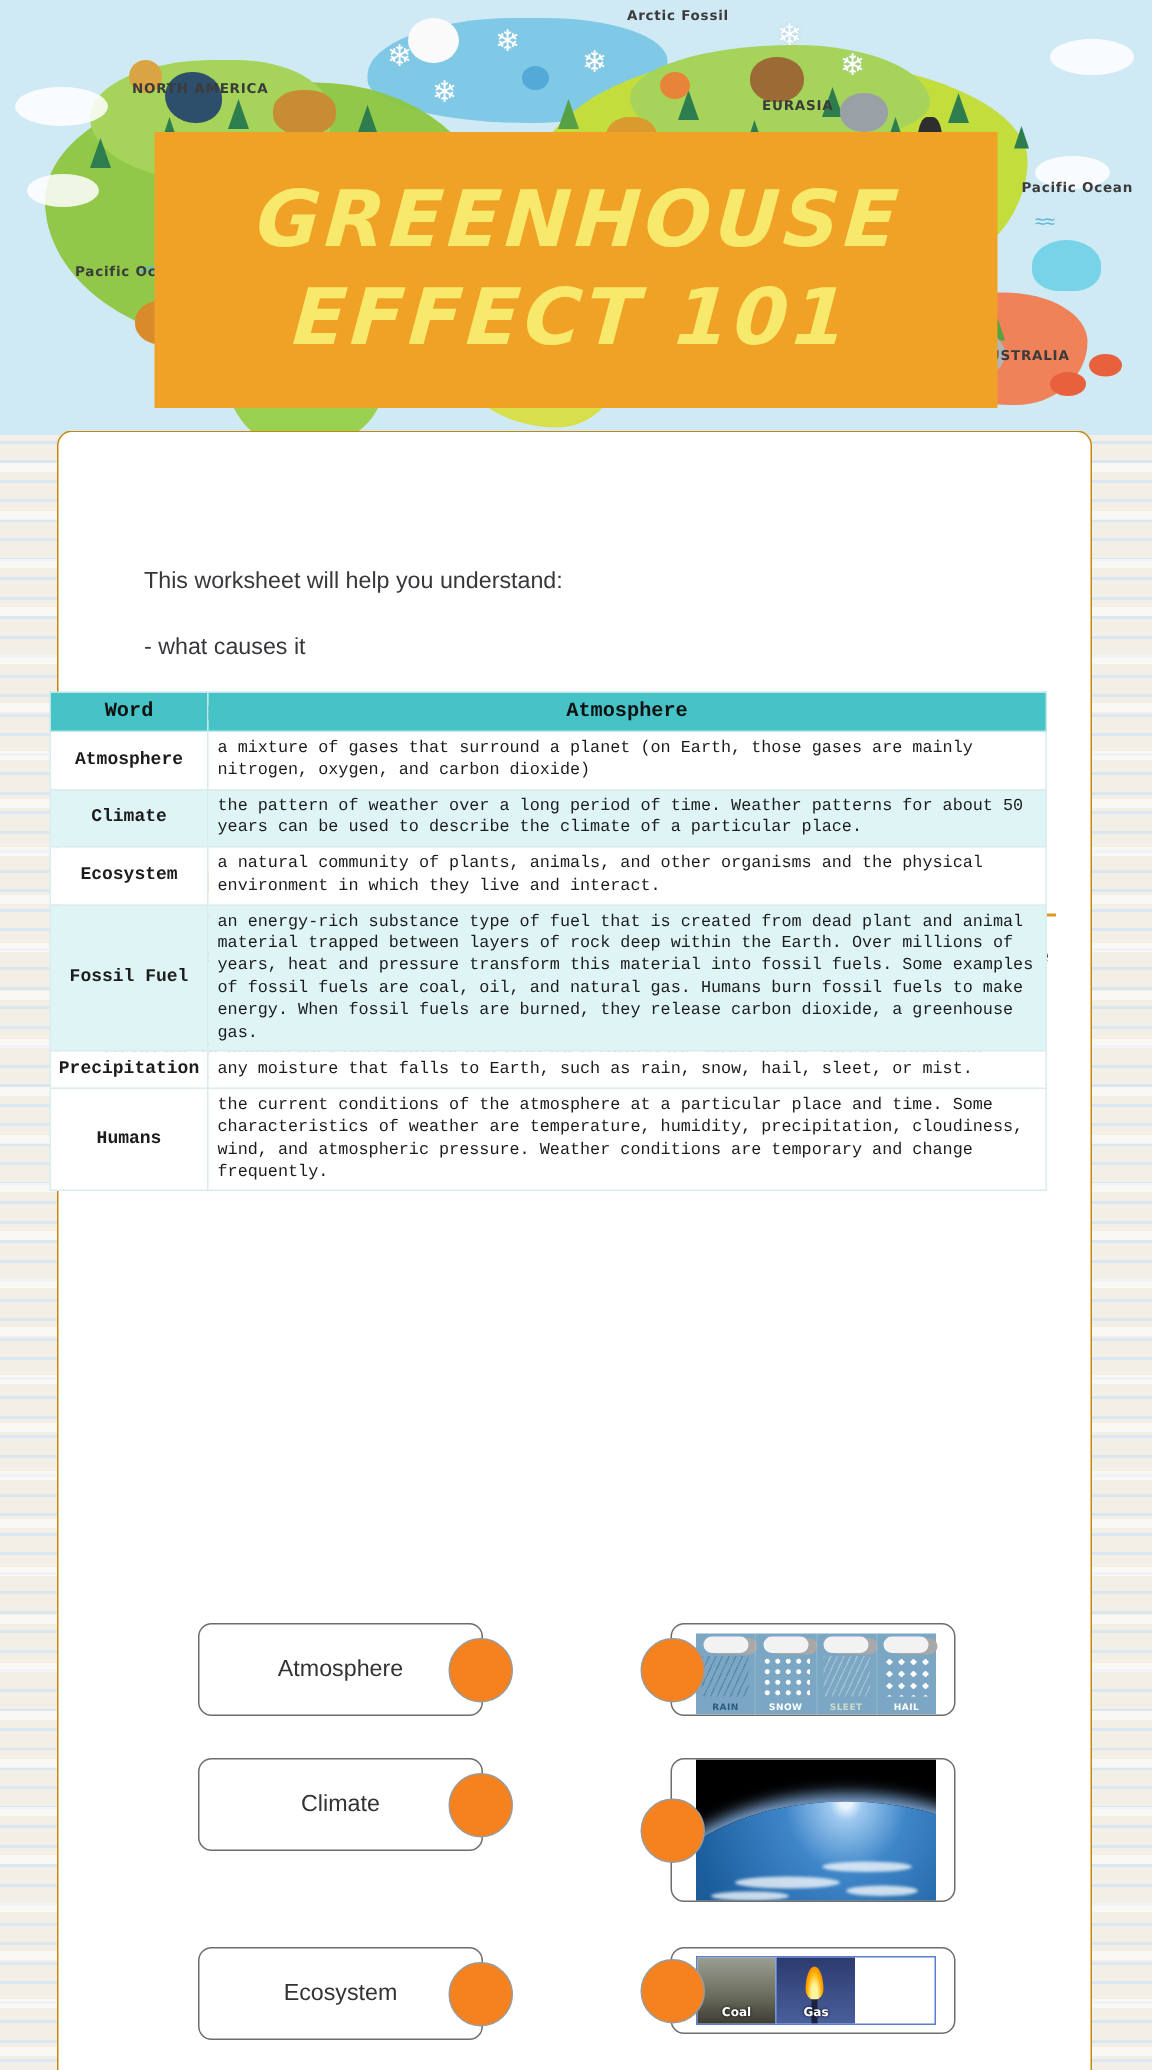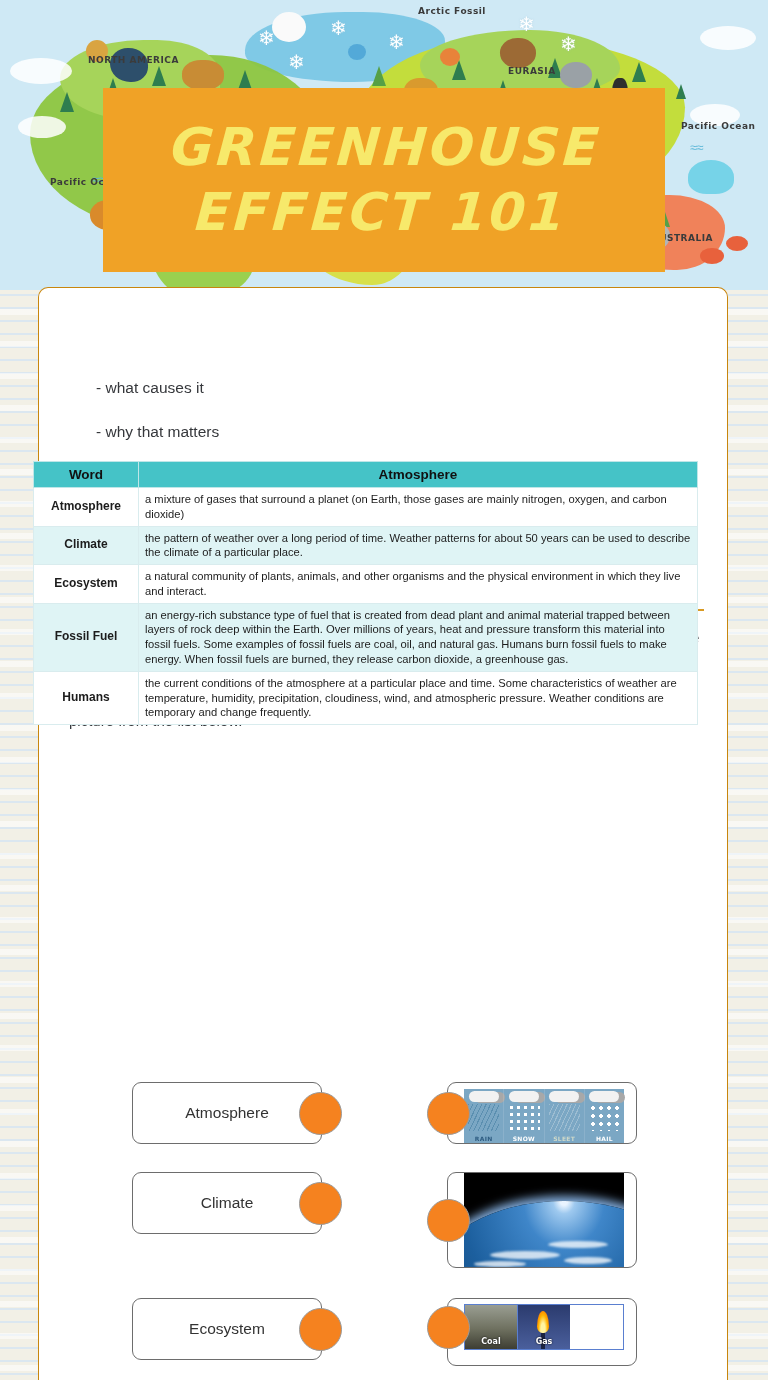--- a/index.html
+++ b/index.html
@@ -102,21 +102,21 @@
     font-weight:bold; font-style:italic; font-size:22px;
     letter-spacing:1px; text-transform:uppercase; margin:0 0 8px 2px;
     transform:skewX(-5deg); display:inline-block;
   }
   #vocab-rule{ height:1.5px; background:#D99A22; width:100%; margin-bottom:16px;}
   #vocab-section p{ margin:0 0 18px 0; font-size:15px; color:#36383c; line-height:1.45;}
 
   
   #vocab-table-wrap{ position:absolute; left:33px; top:461px; width:665px; z-index:4;}
   table{ border-collapse:collapse; width:665px; table-layout:fixed;
-         font-family:Liberation Sans, sans-serif;}
+         font-family:Liberation Mono, monospace;}
   th{ background:#45C3C7; color:#111; font-weight:bold; font-size:13.5px;
       padding:5px 4px; text-align:center; border:1px solid #bfe6e8;}
   th.col-word{ width:105px;}
   td{ border:1px solid #d9ecee; font-size:11.2px; color:#1c1c1c;
       line-height:1.32; vertical-align:middle; padding:4px 6px;}
   td.word{ text-align:center; font-weight:bold; font-size:12px; padding:4px 2px;}
   tr.alt td{ background:#dff4f5;}
   tr.plain td{ background:#ffffff;}
 
   
@@ -270,20 +270,21 @@
   <div class="maplabel" style="left:652px;top:233px;font-size:9px">AUSTRALIA</div>
 </div>
 
 <div id="title-banner">
   <div id="title-text">Greenhouse Effect 101</div>
 </div>
 
 <div id="worksheet-sheet">
 
   <div id="intro">
+    <p>This worksheet will help you understand:</p>
     <p>- what causes it</p>
     <p>- why that matters</p>
   </div>
 
   <div id="vocab-section">
     <div id="vocab-heading">Vocabulary</div>
     <div id="vocab-rule"></div>
     <p>There are some words that you need to know before you can learn more about the greenhouse effect and its connection to climate change.</p>
     <p>Read the definition for each word below and then match the word to the most appropriate picture from the list below.</p>
   </div>
@@ -306,20 +307,24 @@
         <td class="word">Climate</td>
         <td>the pattern of weather over a long period of time. Weather patterns for about 50 years can be used to describe the climate of a particular place.</td>
       </tr>
       <tr class="plain">
         <td class="word">Ecosystem</td>
         <td>a natural community of plants, animals, and other organisms and the physical environment in which they live and interact.</td>
       </tr>
       <tr class="alt">
         <td class="word">Fossil Fuel</td>
         <td>an energy-rich substance type of fuel that is created from dead plant and animal material trapped between layers of rock deep within the Earth. Over millions of years, heat and pressure transform this material into fossil fuels. Some examples of fossil fuels are coal, oil, and natural gas. Humans burn fossil fuels to make energy. When fossil fuels are burned, they release carbon dioxide, a greenhouse gas.</td>
+      </tr>
+      <tr class="plain">
+        <td class="word">Precipitation</td>
+        <td>any moisture that falls to Earth, such as rain, snow, hail, sleet, or mist.</td>
       </tr>
       <tr class="plain">
         <td class="word">Humans</td>
         <td>the current conditions of the atmosphere at a particular place and time. Some characteristics of weather are temperature, humidity, precipitation, cloudiness, wind, and atmospheric pressure. Weather conditions are temporary and change frequently.</td>
       </tr>
     </tbody>
   </table>
 </div>
 
 <div id="matching">
@@ -374,21 +379,21 @@
     </div>
     <div class="dot right-card" style="top:27px"></div>
   </div>
 
   <div class="match-row" style="top:222px">
     <div class="word-card" style="top:0;height:62px">
       <span>Ecosystem</span>
     </div>
     <div class="dot left-card" style="top:10px"></div>
 
-    <div class="img-card" style="top:0;height:68px">
+    <div class="img-card" style="top:0;height:58px">
       <div class="fuels">
         <div class="cell coal">
           <div class="fuel-label">Coal</div>
         </div>
         <div class="cell gascell">
           <div class="flame"></div>
           <div class="stack"></div>
           <div class="fuel-label">Gas</div>
         </div>
         <div class="cell oil">

